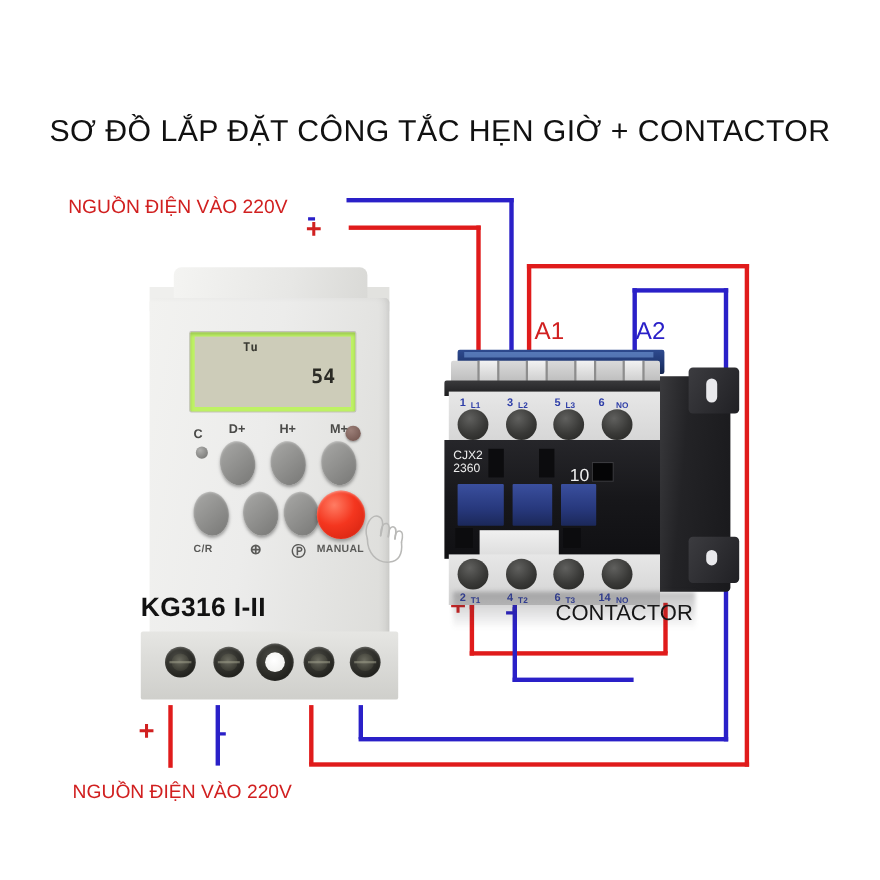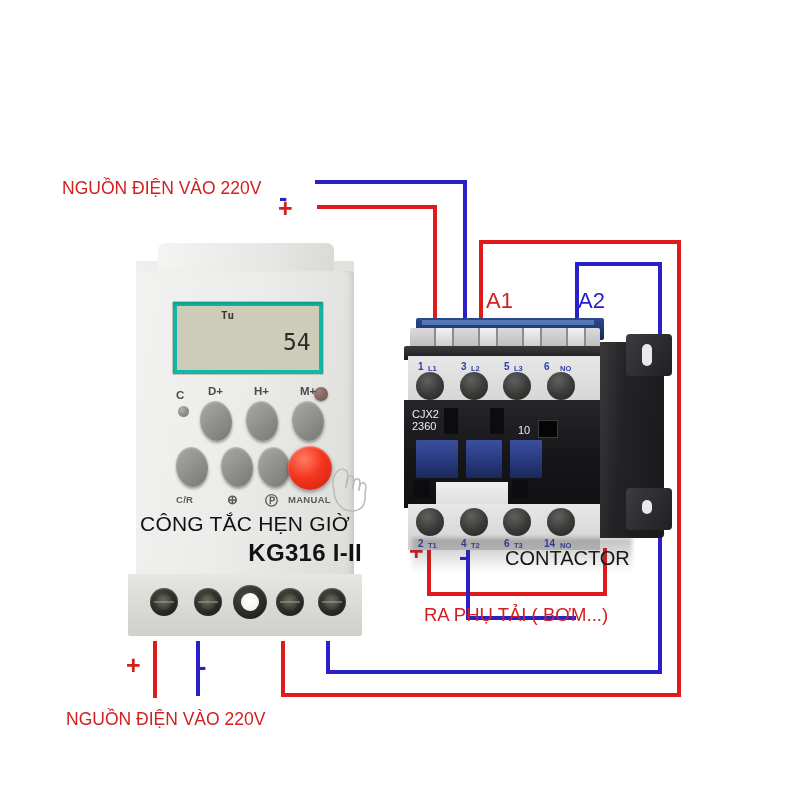--- a/index.html
+++ b/index.html
@@ -140,21 +140,21 @@
     text-align: center;
     font-size: 14px;
     color: #9a9a98;
     letter-spacing: 0.6px;
   }
   
   #lcd-frame {
     position: absolute;
     left: 44px; top: 58px;
     width: 150px; height: 72px;
-    background: #14b8a6;
+    background: #bef264;
     border: 1px solid #c3c2ba;
     border-radius: 2px;
     box-shadow: inset 0 2px 3px rgba(0,0,0,0.18);
   }
   #lcd {
     position: absolute;
     left: 4px; top: 4px;
     width: 142px; height: 64px;
     background: #cdccb9;
     overflow: hidden;
@@ -173,25 +173,25 @@
     font-size: 33px;
     line-height: 33px;
     letter-spacing: -0.5px;
     color: #2b2b25;
     font-family: "DejaVu Sans Mono", monospace;
     font-weight: 700;
   }
   #lcd-seconds {
     position: absolute;
     left: 106px; top: 28px;
-    font-size: 23px;
+    font-size: 18px;
     line-height: 17px;
     color: #2b2b25;
     font-family: "DejaVu Sans Mono", monospace;
-    font-weight: 400;
+    font-weight: 700;
   }
   #lcd-off {
     position: absolute;
     left: 94px; top: 48px;
     font-size: 10px;
     color: #3a3a33;
     font-family: "DejaVu Sans Mono", monospace;
     font-weight: 700;
     margin-top: 35px;
   }
@@ -251,21 +251,21 @@
     width: 234px;
     text-align: center;
     font-size: 21px;
     color: #121212;
     letter-spacing: 0.2px;
   }
   #timer-model {
     position: absolute;
     left: 0; top: 296px;
     width: 234px;
-    text-align: right;
+    text-align: left;
     font-size: 24px;
     font-weight: 700;
     color: #121212;
     letter-spacing: 0.3px;
   }
   
   #terminal-block {
     position: absolute;
     left: 0px; top: 331px;
     width: 234px; height: 62px;
@@ -382,21 +382,21 @@
     position: absolute;
     left: 8px; top: 96px;
     font-size: 11px;
     line-height: 12px;
     color: #eeeeee;
     font-family: "Liberation Sans", sans-serif;
   }
   #ct-code-10 {
     position: absolute;
     left: 114px; top: 112px;
-    font-size: 11px;
+    font-size: 16px;
     color: #eeeeee;
     font-family: "Liberation Sans", sans-serif;
   }
   #ct-code-box {
     position: absolute;
     left: 134px; top: 108px;
     width: 18px; height: 16px;
     background: #050506;
     border: 1px solid #3a3a3e;
   }
@@ -441,20 +441,21 @@
     width: 220px; height: 34px;
     background: linear-gradient(180deg, rgba(60,60,65,0.33), rgba(255,255,255,0));
     filter: blur(2px);
   }
 </style>
 </head>
 <body>
 
 <div id="page">
 
+  <div id="title">SƠ ĐỒ LẮP ĐẶT CÔNG TẮC HẸN GIỜ + CONTACTOR</div>
 
   <div class="wire wire-h blue" style="left:315px; top:180px; width:152px;"></div>
 
   <div class="wire wire-v blue" style="left:463px; top:180px; height:158px;"></div>
 
   <div class="wire wire-h red" style="left:317px; top:205px; width:120px;"></div>
 
   <div class="wire wire-v red" style="left:433px; top:205px; height:133px;"></div>
 
   <div class="wire wire-v red" style="left:479px; top:240px; height:100px;"></div>
@@ -483,21 +484,20 @@
   <div class="wire wire-v red" style="left:603px; top:548px; height:46px;"></div>
 
   <div class="wire wire-v blue" style="left:466px; top:552px; height:68px;"></div>
   <div class="wire wire-h blue" style="left:466px; top:616px; width:110px;"></div>
 
   <div class="wire wire-v red" style="left:427px; top:540px; height:14px;"></div>
   <div class="wire wire-v blue" style="left:466px; top:542px; height:14px;"></div>
 
   <div class="lbl lbl-red" id="src-top-label">NGUỒN ĐIỆN VÀO 220V</div>
   <div class="lbl lbl-red" id="src-bottom-label">NGUỒN ĐIỆN VÀO 220V</div>
-  <div class="lbl lbl-red" id="load-label">RA PHỤ TẢI ( BƠM...)</div>
   <div class="lbl lbl-black" id="contactor-label">CONTACTOR</div>
   <div class="lbl lbl-red" id="a1-label">A1</div>
   <div class="lbl lbl-blue" id="a2-label">A2</div>
 
   <div class="plus-minus" id="pm-top-minus">-</div>
   <div class="plus-minus" id="pm-top-plus">+</div>
   <div class="plus-minus" id="pm-bot-plus">+</div>
   <div class="plus-minus" id="pm-bot-minus">-</div>
   <div class="plus-minus" id="pm-ct-plus">+</div>
   <div class="plus-minus" id="pm-ct-minus">-</div>
@@ -541,21 +541,20 @@
     <svg id="hand-icon" viewBox="0 0 52 56">
       <g fill="none" stroke="#b9b9b7" stroke-width="1.4" stroke-linecap="round">
         <path d="M6 30 C2 18, 10 6, 17 10 C21 12, 20 20, 18 27"></path>
         <path d="M18 27 C18 20, 20 15, 24 16 C27 17, 26 23, 25 28"></path>
         <path d="M25 28 C25 22, 27 18, 30 19 C33 20, 32 25, 31 30"></path>
         <path d="M31 30 C31 25, 33 22, 36 23 C39 24, 38 29, 37 33"></path>
         <path d="M6 30 C6 42, 14 52, 26 51 C35 50, 38 43, 37 33"></path>
       </g>
     </svg>
 
-    <div id="timer-name">CÔNG TẮC HẸN GIỜ</div>
     <div id="timer-model">KG316 I-II</div>
 
     <div id="terminal-block">
       <div class="screw" style="left:22px;">
           <div class="screw-inner"></div>
           <div class="screw-slot-line"></div>
         </div>
       <div class="screw" style="left:66px;">
           <div class="screw-inner"></div>
           <div class="screw-slot-line"></div>

